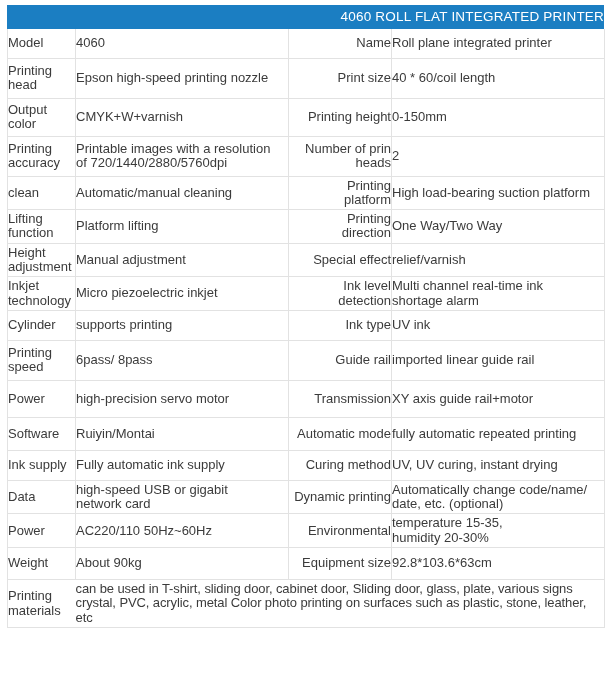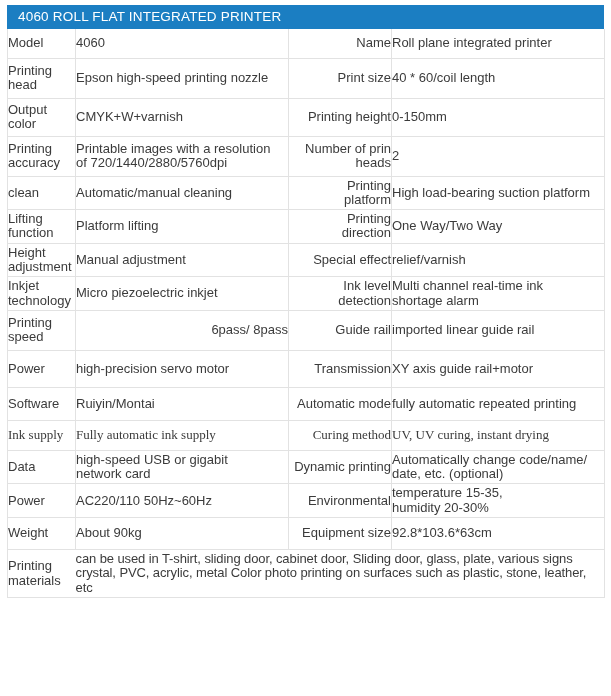--- a/index.html
+++ b/index.html
@@ -19,20 +19,21 @@
   }
   .titlebar {
     height: 24px;
     background: #1b7ec2;
     color: #ffffff;
     font-size: 13.5px;
     line-height: 24px;
     padding-left: 11px;
     box-sizing: border-box;
     letter-spacing: 0.2px;
+    text-align: right;
   }
   table.spec {
     width: 597px;
     border-collapse: collapse;
     table-layout: fixed;
     border: 1px solid #e2e2e2;
     border-top: none;
   }
   table.spec tr {
     border-bottom: 1px solid #e2e2e2;
@@ -140,39 +141,45 @@
           <td class="c4" style="white-space: nowrap;">relief/varnish</td>
         </tr>
         <tr style="height: 32px;">
           <td class="c1">Inkjet technology</td>
           <td class="c2" style="white-space: nowrap;">Micro piezoelectric inkjet</td>
           <td class="c3">Ink level
 detection</td>
           <td class="c4 shrink">Multi channel real-time ink
 shortage alarm</td>
         </tr>
+        <tr style="height: 30px;">
+          <td class="c1">Cylinder</td>
+          <td class="c2" style="white-space: nowrap;">supports printing</td>
+          <td class="c3" style="white-space: nowrap;">Ink type</td>
+          <td class="c4" style="white-space: nowrap;">UV ink</td>
+        </tr>
         <tr style="height: 40px;">
           <td class="c1">Printing speed</td>
-          <td class="c2" style="white-space: nowrap; text-align: right;">6pass/ 8pass</td>
+          <td class="c2" style="white-space: nowrap;">6pass/ 8pass</td>
           <td class="c3" style="white-space: nowrap;">Guide rail</td>
           <td class="c4" style="white-space: nowrap;">imported linear guide rail</td>
         </tr>
         <tr style="height: 37px;">
           <td class="c1">Power</td>
           <td class="c2" style="white-space: nowrap;">high-precision servo motor</td>
           <td class="c3" style="white-space: nowrap;">Transmission</td>
           <td class="c4" style="white-space: nowrap;">XY axis guide rail+motor</td>
         </tr>
         <tr style="height: 33px;">
           <td class="c1">Software</td>
           <td class="c2" style="white-space: nowrap;">Ruiyin/Montai</td>
           <td class="c3" style="white-space: nowrap;">Automatic mode</td>
           <td class="c4 mid" style="white-space: nowrap;">fully automatic repeated printing</td>
         </tr>
-        <tr style="height: 30px; font-family: Liberation Serif, serif;">
+        <tr style="height: 30px;">
           <td class="c1">Ink supply</td>
           <td class="c2" style="white-space: nowrap;">Fully automatic ink supply</td>
           <td class="c3" style="white-space: nowrap; padding-left: 8px;">Curing method</td>
           <td class="c4" style="white-space: nowrap;">UV, UV curing, instant drying</td>
         </tr>
         <tr style="height: 33px;">
           <td class="c1">Data</td>
           <td class="c2">high-speed USB or gigabit
 network card</td>
           <td class="c3 shrink" style="white-space: nowrap;">Dynamic printing</td>

